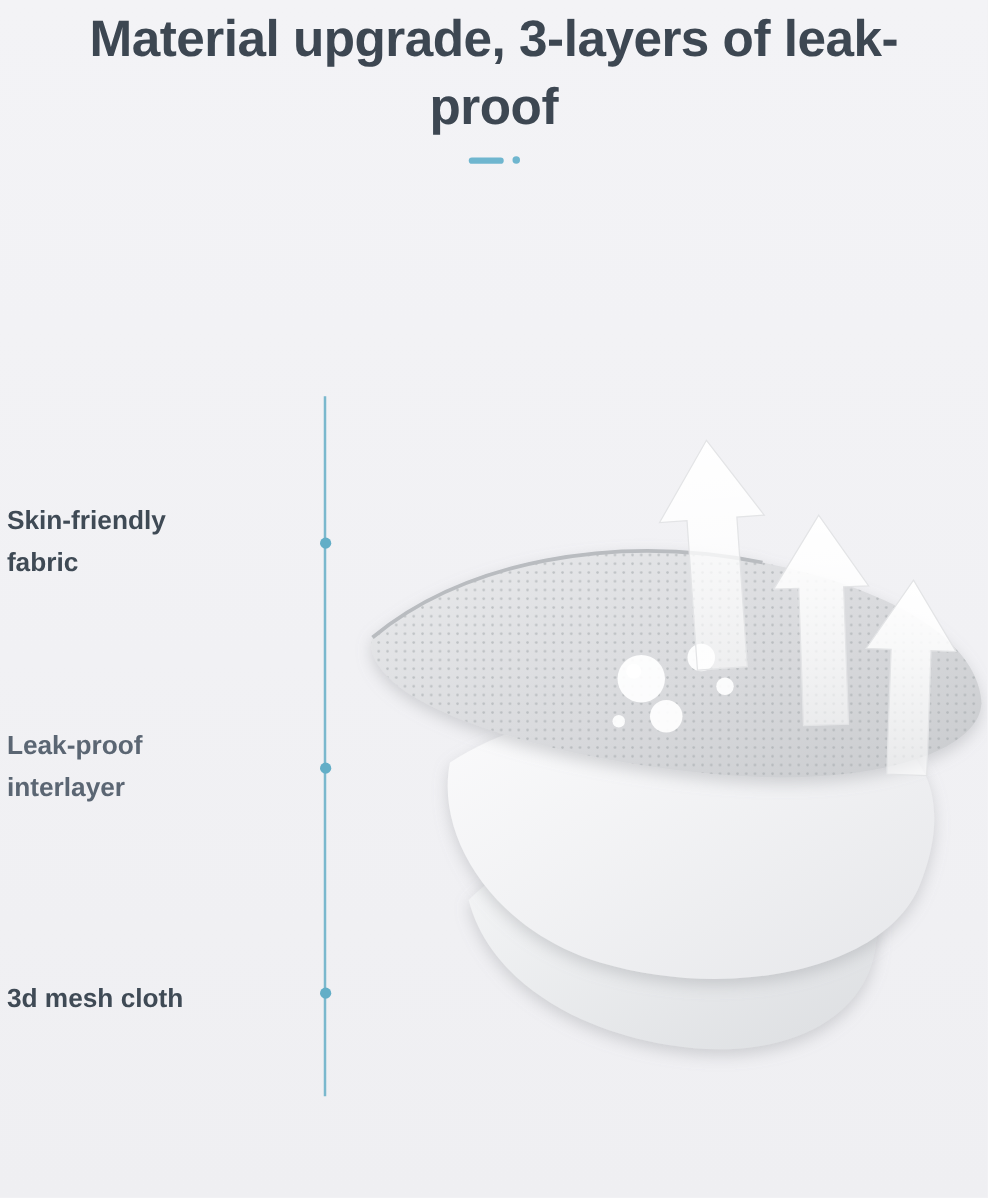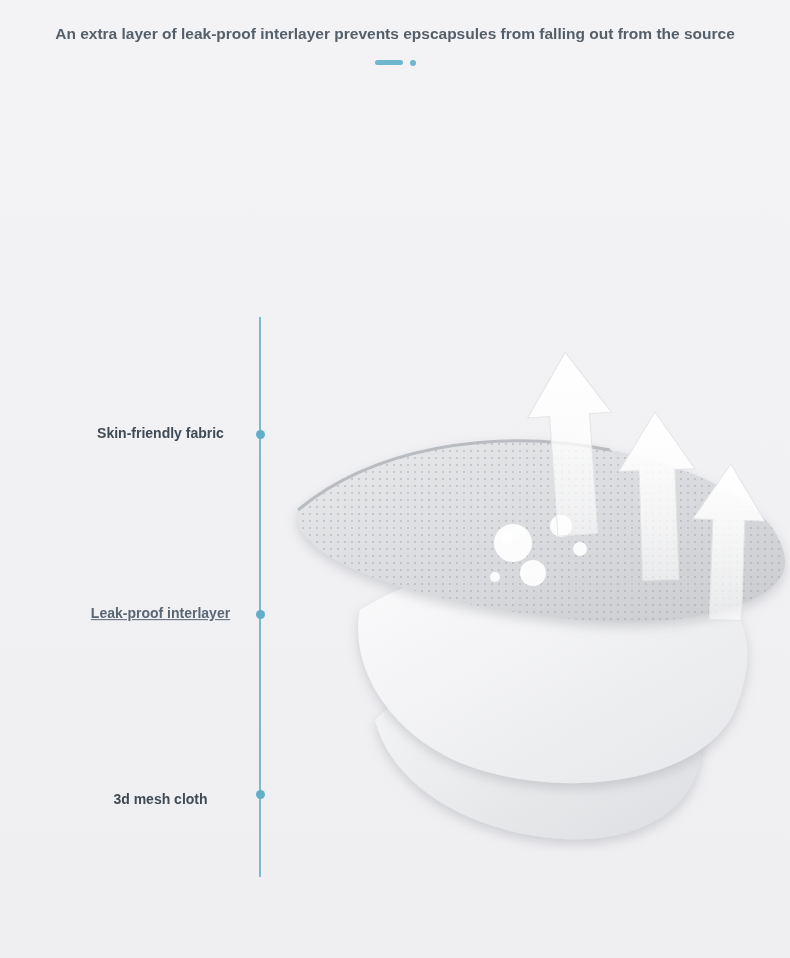--- a/index.html
+++ b/index.html
@@ -83,48 +83,49 @@
     position: absolute;
     width: 9px;
     height: 9px;
     border-radius: 50%;
     background: #63aec7;
     left: -3.5px;
   }
   .tl-label {
     position: absolute;
     right: 100%;
+    margin-right: 60px;
     width: 190px;
-    text-align: center;
-    font-size: 14px;
+    text-align: left;
+    font-size: 21px;
     font-weight: bold;
     color: #3f4a55;
     line-height: 1.55;
     transform: translateY(-50%);
     white-space: pre-line;
   }
-  .tl-label.mid { color: #5b6673; text-decoration: underline; }
+  .tl-label.mid { color: #5b6673; }
 
   
   .illus {
     position: absolute;
     left: 280px;
     top: 330px;
     width: 510px;
     height: 560px;
   }
   .illus svg { display: block; }
 </style>
 </head>
 <body>
 
 <div class="page">
 
   <div class="header">
-    <p class="subtitle">An extra layer of leak-proof interlayer prevents epscapsules from falling out from the source</p>
+    <h1 class="title">Material upgrade, 3-layers of leak-proof</h1>
     <div class="dots">
       <span class="dot-long"></span>
       <span class="dot-small"></span>
     </div>
   </div>
 
   <div class="illus">
     <svg width="510" height="560" viewBox="0 0 510 560" xmlns="http://www.w3.org/2000/svg">
       <defs>
         <pattern id="dots" width="7" height="7" patternUnits="userSpaceOnUse">

